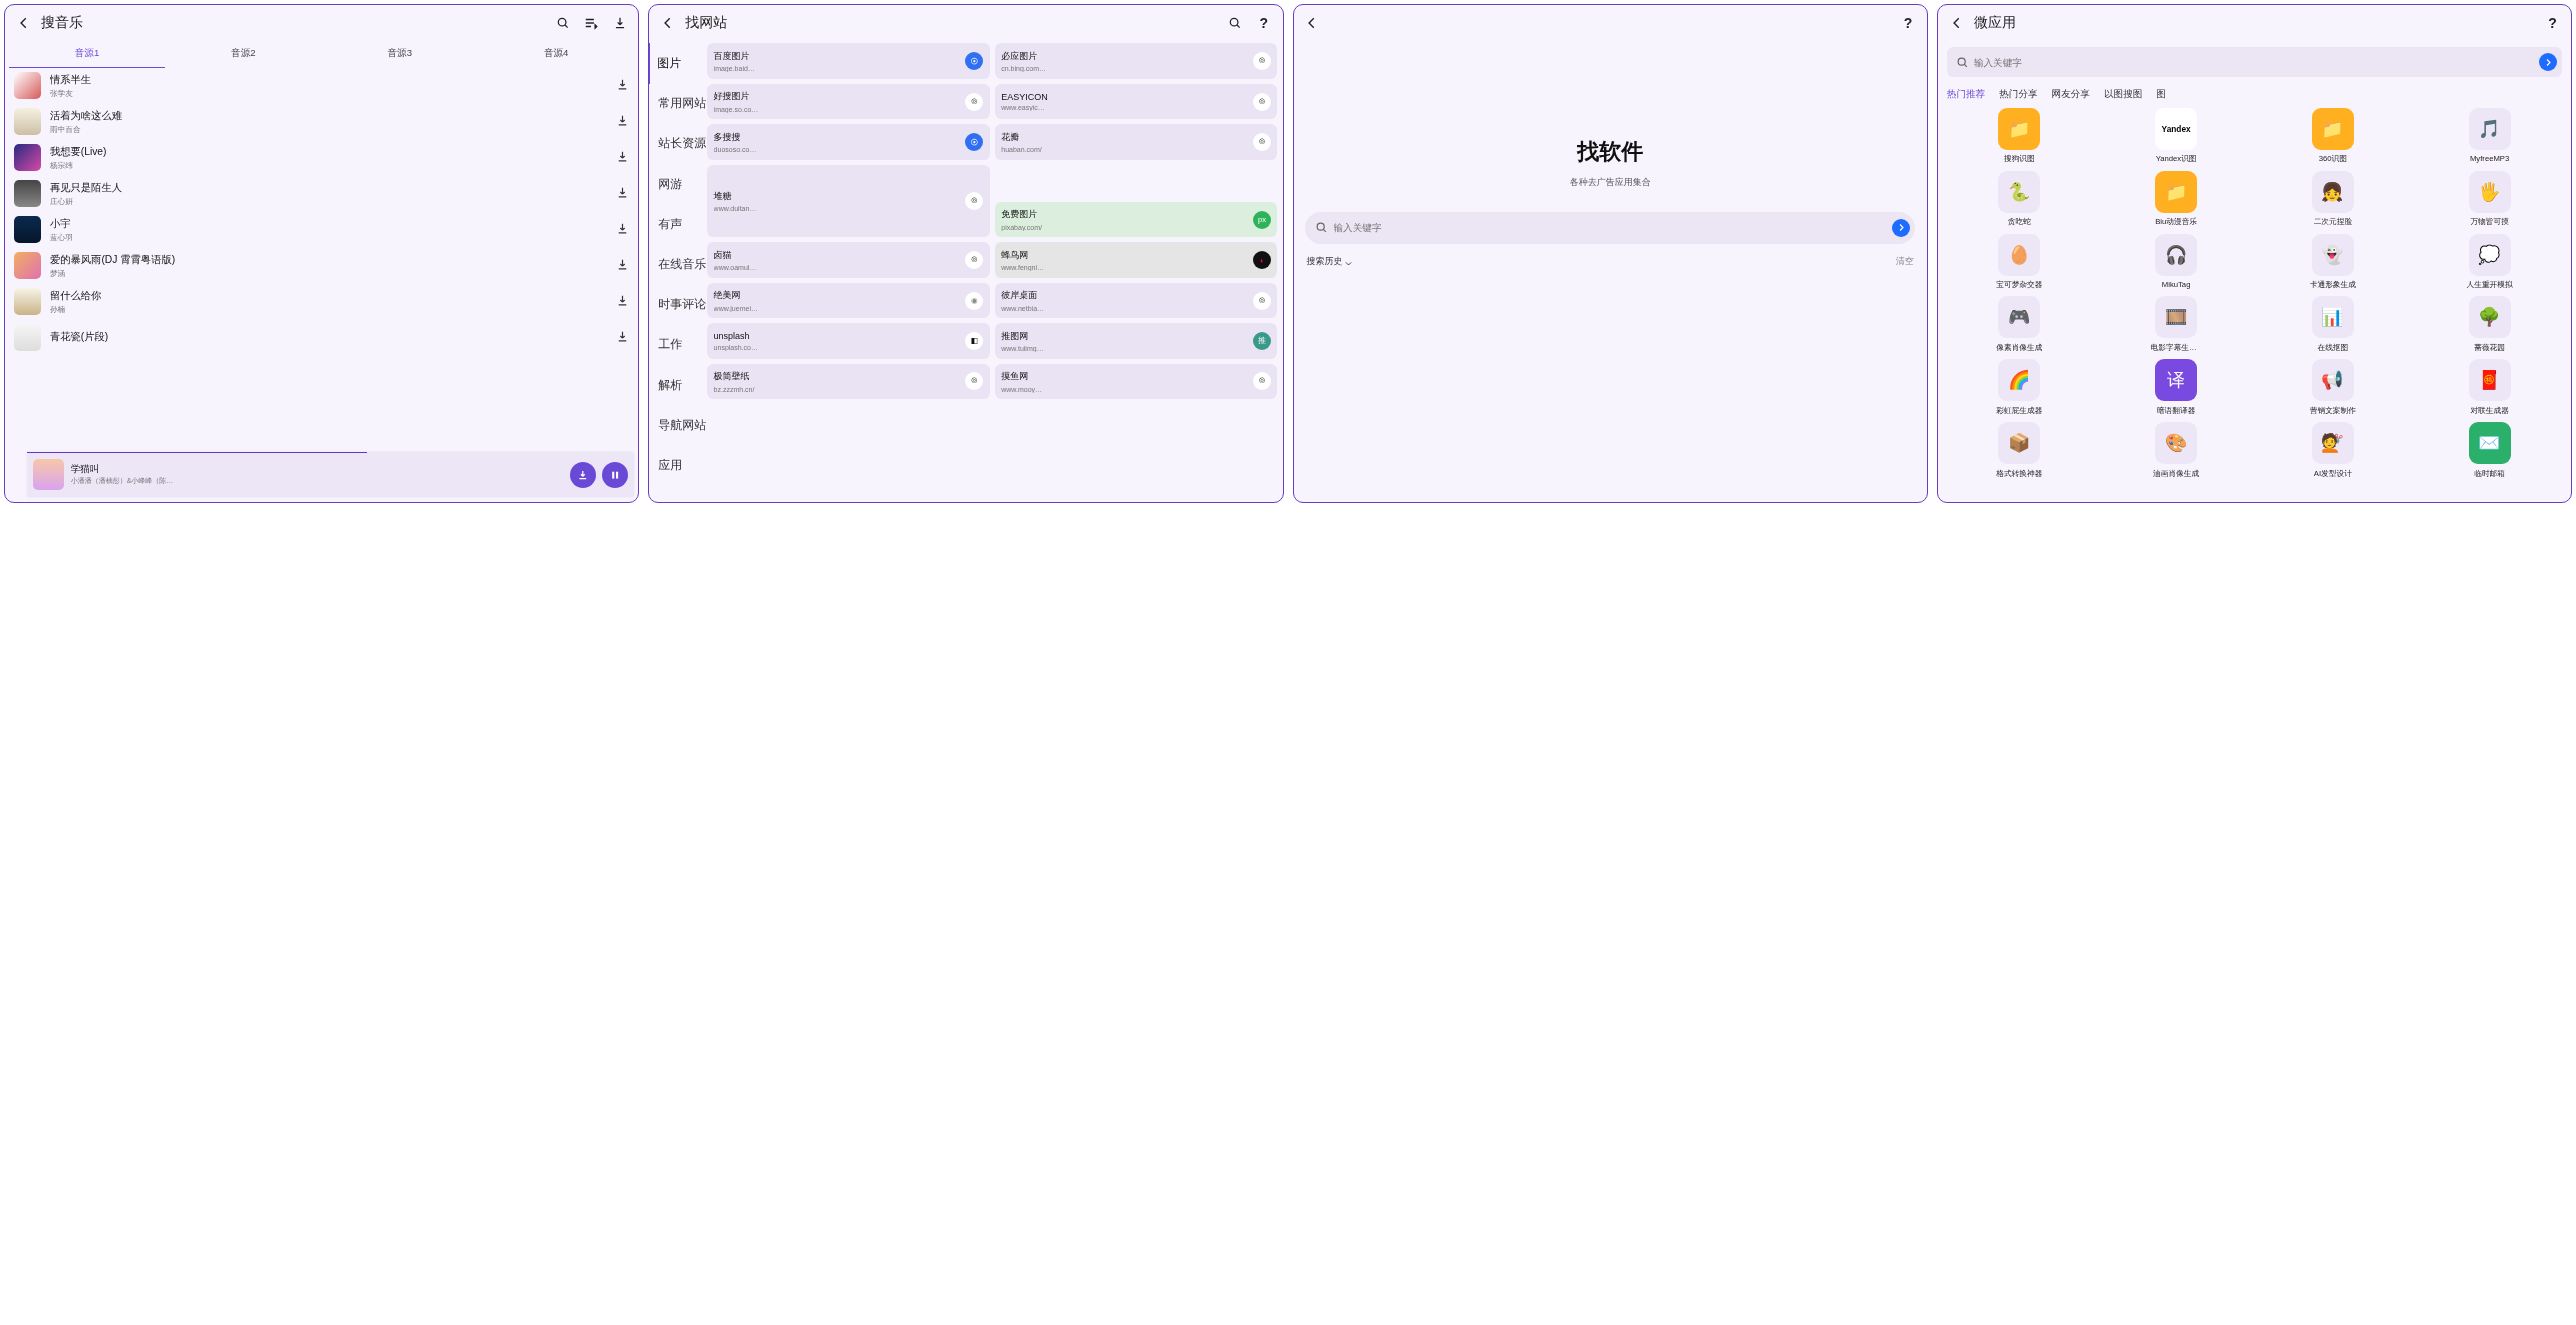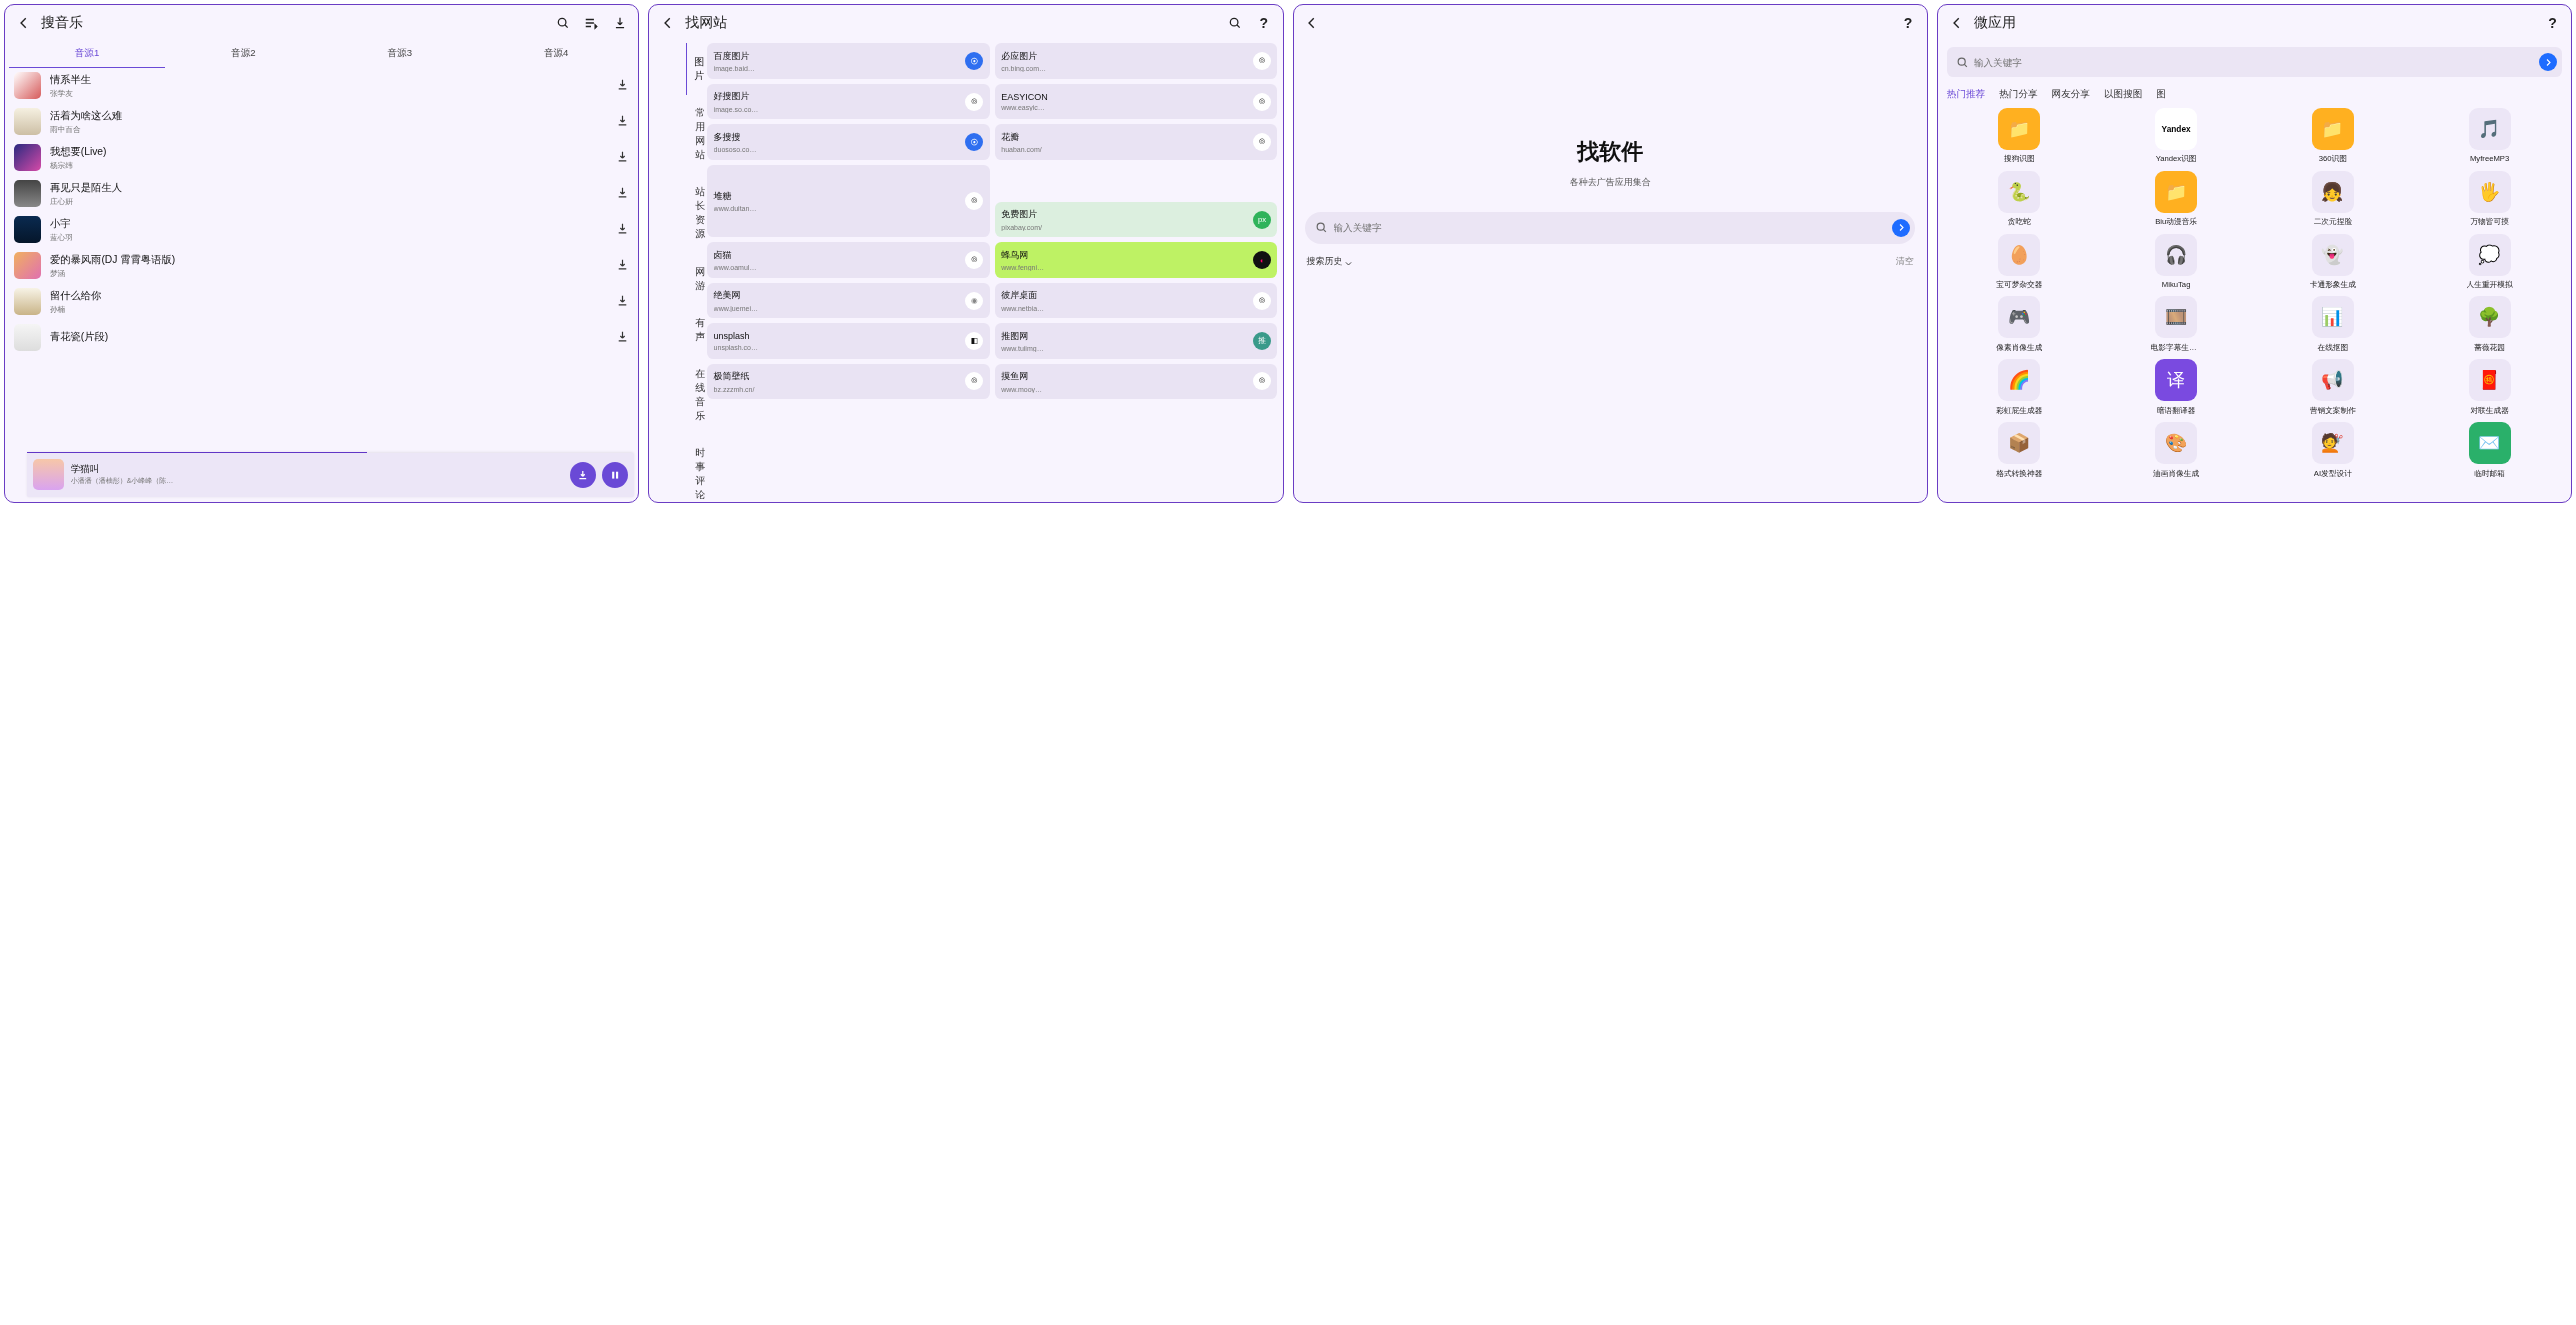--- a/index.html
+++ b/index.html
@@ -47,21 +47,21 @@
   .player .thumb2{width:31px;height:31px;border-radius:5.1px;background:linear-gradient(#f7c7a8,#d9a3f0);}
   .player .meta{flex:1;min-width:0;}
   .player .meta .t{font-size:9.6px;color:#111;}
   .player .meta .a{font-size:7px;color:#777;white-space:nowrap;overflow:hidden;text-overflow:ellipsis;}
   .circlebtn{width:26px;height:26px;border-radius:50%;background:var(--accent);color:#fff;display:flex;align-items:center;justify-content:center;cursor:pointer;}
   .progress{position:absolute;top:-1.3px;left:0;height:1.9px;width:56%;background:var(--accent2);}
 
   
   .s2body{display:flex;height:calc(100% - 36px);}
   .catlist{width:58px;padding-top:2.6px;}
-  .catitem{padding:11.6px 0 11.6px 9px;font-size:10px;color:#333;cursor:pointer;margin-left:37px;}
+  .catitem{padding:11.6px 0 11.6px 9px;font-size:12px;color:#333;cursor:pointer;}
   .catitem.active{color:#111;font-weight:500;border-left:1.9px solid var(--accent);padding-left:7px;}
   .sitegrid{flex:1;display:grid;grid-template-columns:1fr 1fr;gap:5.1px;padding:2.6px 5.1px 2.6px 0;align-content:start;}
   .sitecard{background:#e9e3f3;border-radius:6.4px;padding:6.4px 6.4px;display:flex;align-items:center;gap:5px;cursor:pointer;}
   .sitecard .txt{flex:1;min-width:0;}
   .sitecard .n{font-size:9px;color:#111;}
   .sitecard .u{font-size:7px;color:#777;white-space:nowrap;overflow:hidden;text-overflow:ellipsis;margin-top:2.6px;}
   .siteicon{width:18px;height:18px;border-radius:50%;display:flex;align-items:center;justify-content:center;font-size:7.7px;background:#fff;}
 
   
   .s3center{display:flex;flex-direction:column;align-items:center;padding-top:96px;}
@@ -328,21 +328,21 @@
     </div>
     <div class="siteicon" style="background:#2fb35a;color:#fff">px</div>
         </div>
         <div class="sitecard">
     <div class="txt">
       <div class="n">卤猫</div>
       <div class="u">www.oamul…</div>
     </div>
     <div class="siteicon" style="background:#fff;color:#333">⦾</div>
         </div>
-        <div class="sitecard" style="background: #bef264;">
+        <div class="sitecard" style="background: #e5e5e5;">
     <div class="txt">
       <div class="n">蜂鸟网</div>
       <div class="u">www.fengni…</div>
     </div>
     <div class="siteicon" style="background:#111;color:#f06">◐</div>
         </div>
         <div class="sitecard">
     <div class="txt">
       <div class="n">绝美网</div>
       <div class="u">www.juemei…</div>

